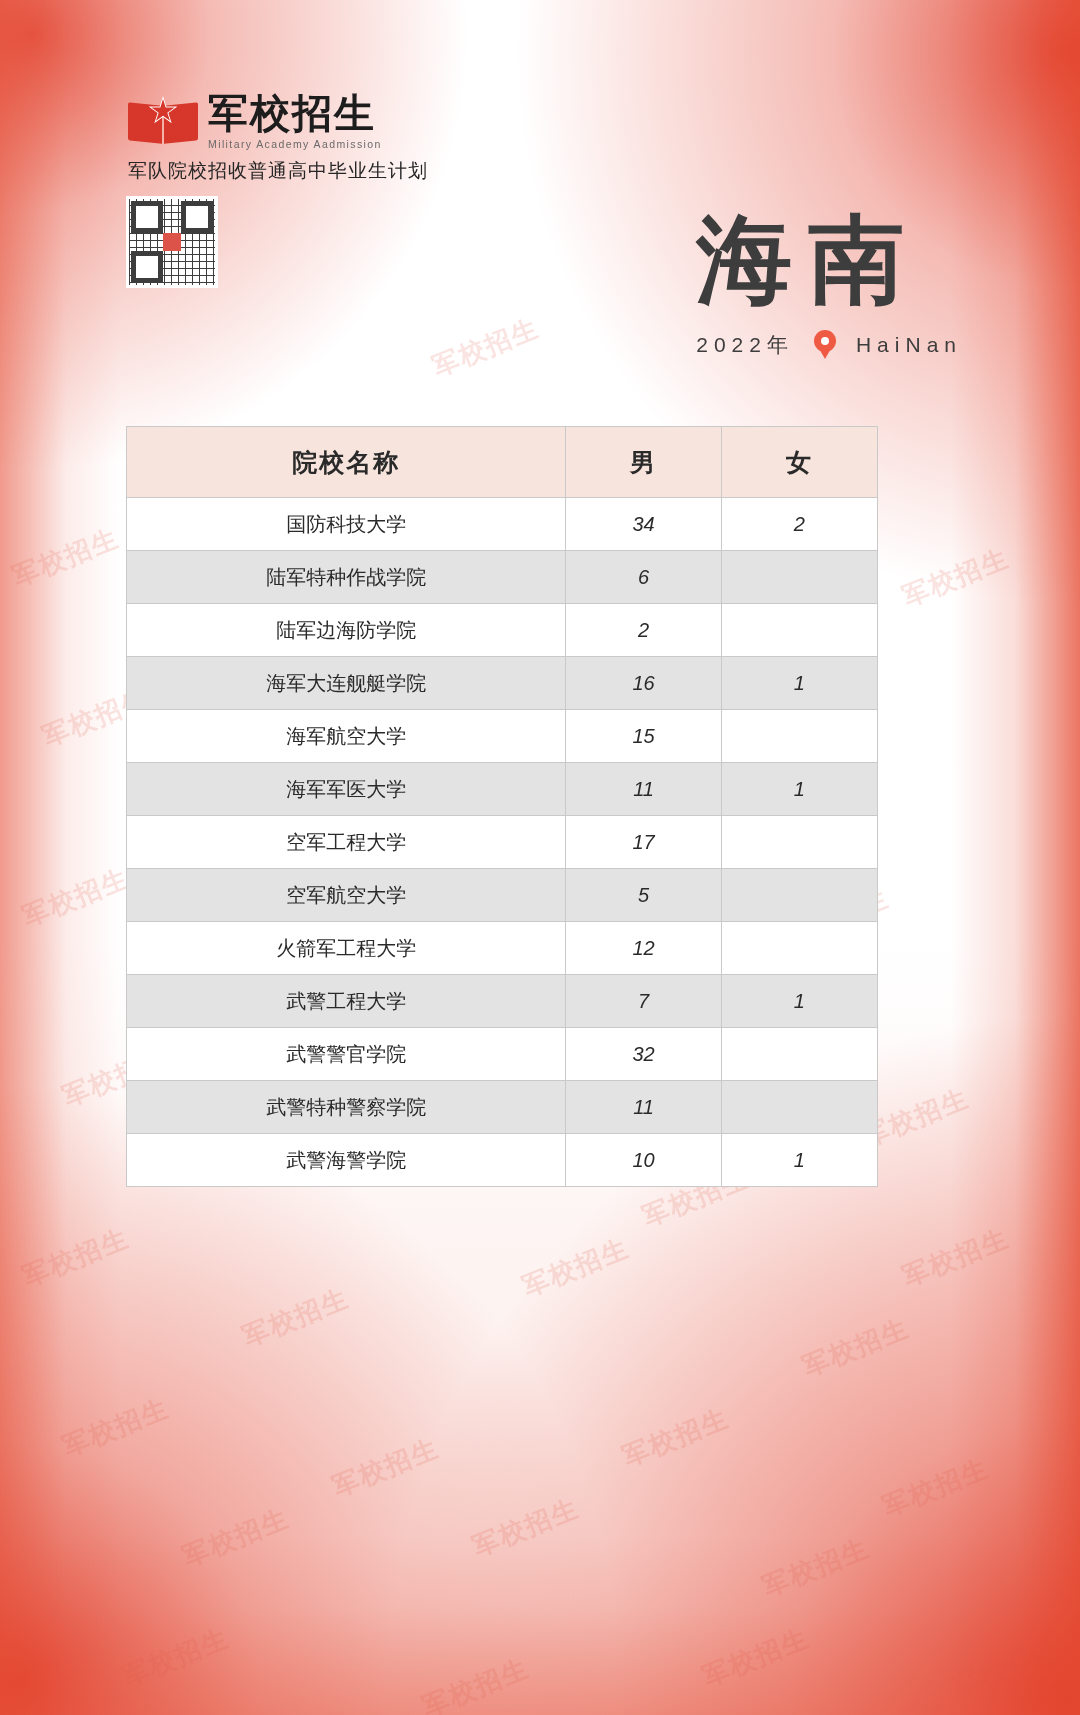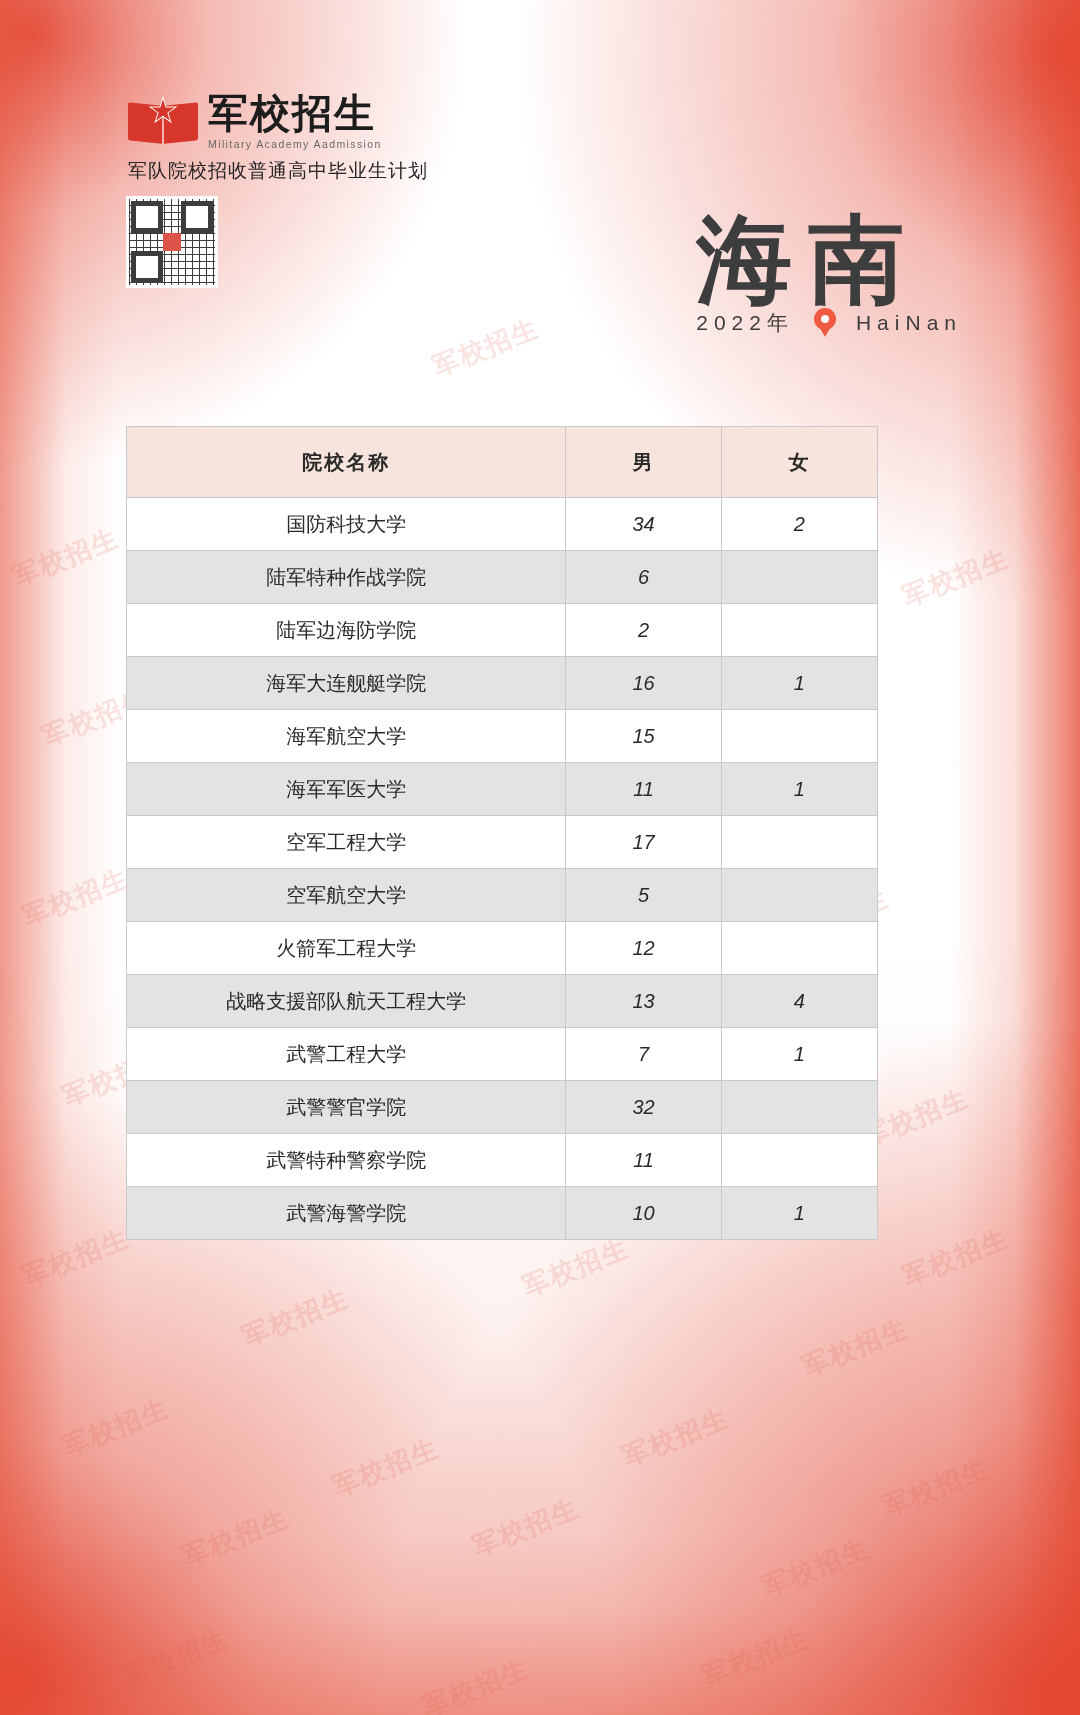--- a/index.html
+++ b/index.html
@@ -182,20 +182,21 @@
   }
   .province-name {
     font-size: 96px;
     font-weight: 700;
     color: #3d3d3d;
     letter-spacing: 16px;
     line-height: 1;
     font-family: "DejaVu Serif", "Liberation Serif", serif;
   }
   .province-meta {
+    margin-top: 22px;
     display: flex;
     align-items: center;
     justify-content: flex-end;
     gap: 20px;
   }
   .province-year {
     font-size: 21px;
     color: #3d3d3d;
     letter-spacing: 6px;
   }
@@ -249,21 +250,21 @@
     width: 100%;
     table-layout: fixed;
   }
   th, td {
     border: 1px solid #c9c9c9;
     text-align: center;
     color: #2a2a2a;
   }
   thead th {
     background: #f7e4dc;
-    font-size: 20px;
+    font-size: 25px;
     font-weight: 700;
     height: 68px;
     letter-spacing: 2px;
   }
   tbody td {
     height: 50px;
     font-size: 20px;
     background: #ffffff;
   }
   tbody tr:nth-child(even) td {
@@ -410,25 +411,20 @@
             <td>空军航空大学</td>
             <td class="num">5</td>
             <td class="num"></td>
           </tr>
           <tr>
             <td>火箭军工程大学</td>
             <td class="num">12</td>
             <td class="num"></td>
           </tr>
           <tr>
-            <td>战略支援部队航天工程大学</td>
-            <td class="num">13</td>
-            <td class="num">4</td>
-          </tr>
-          <tr>
             <td>武警工程大学</td>
             <td class="num">7</td>
             <td class="num">1</td>
           </tr>
           <tr>
             <td>武警警官学院</td>
             <td class="num">32</td>
             <td class="num"></td>
           </tr>
           <tr>

